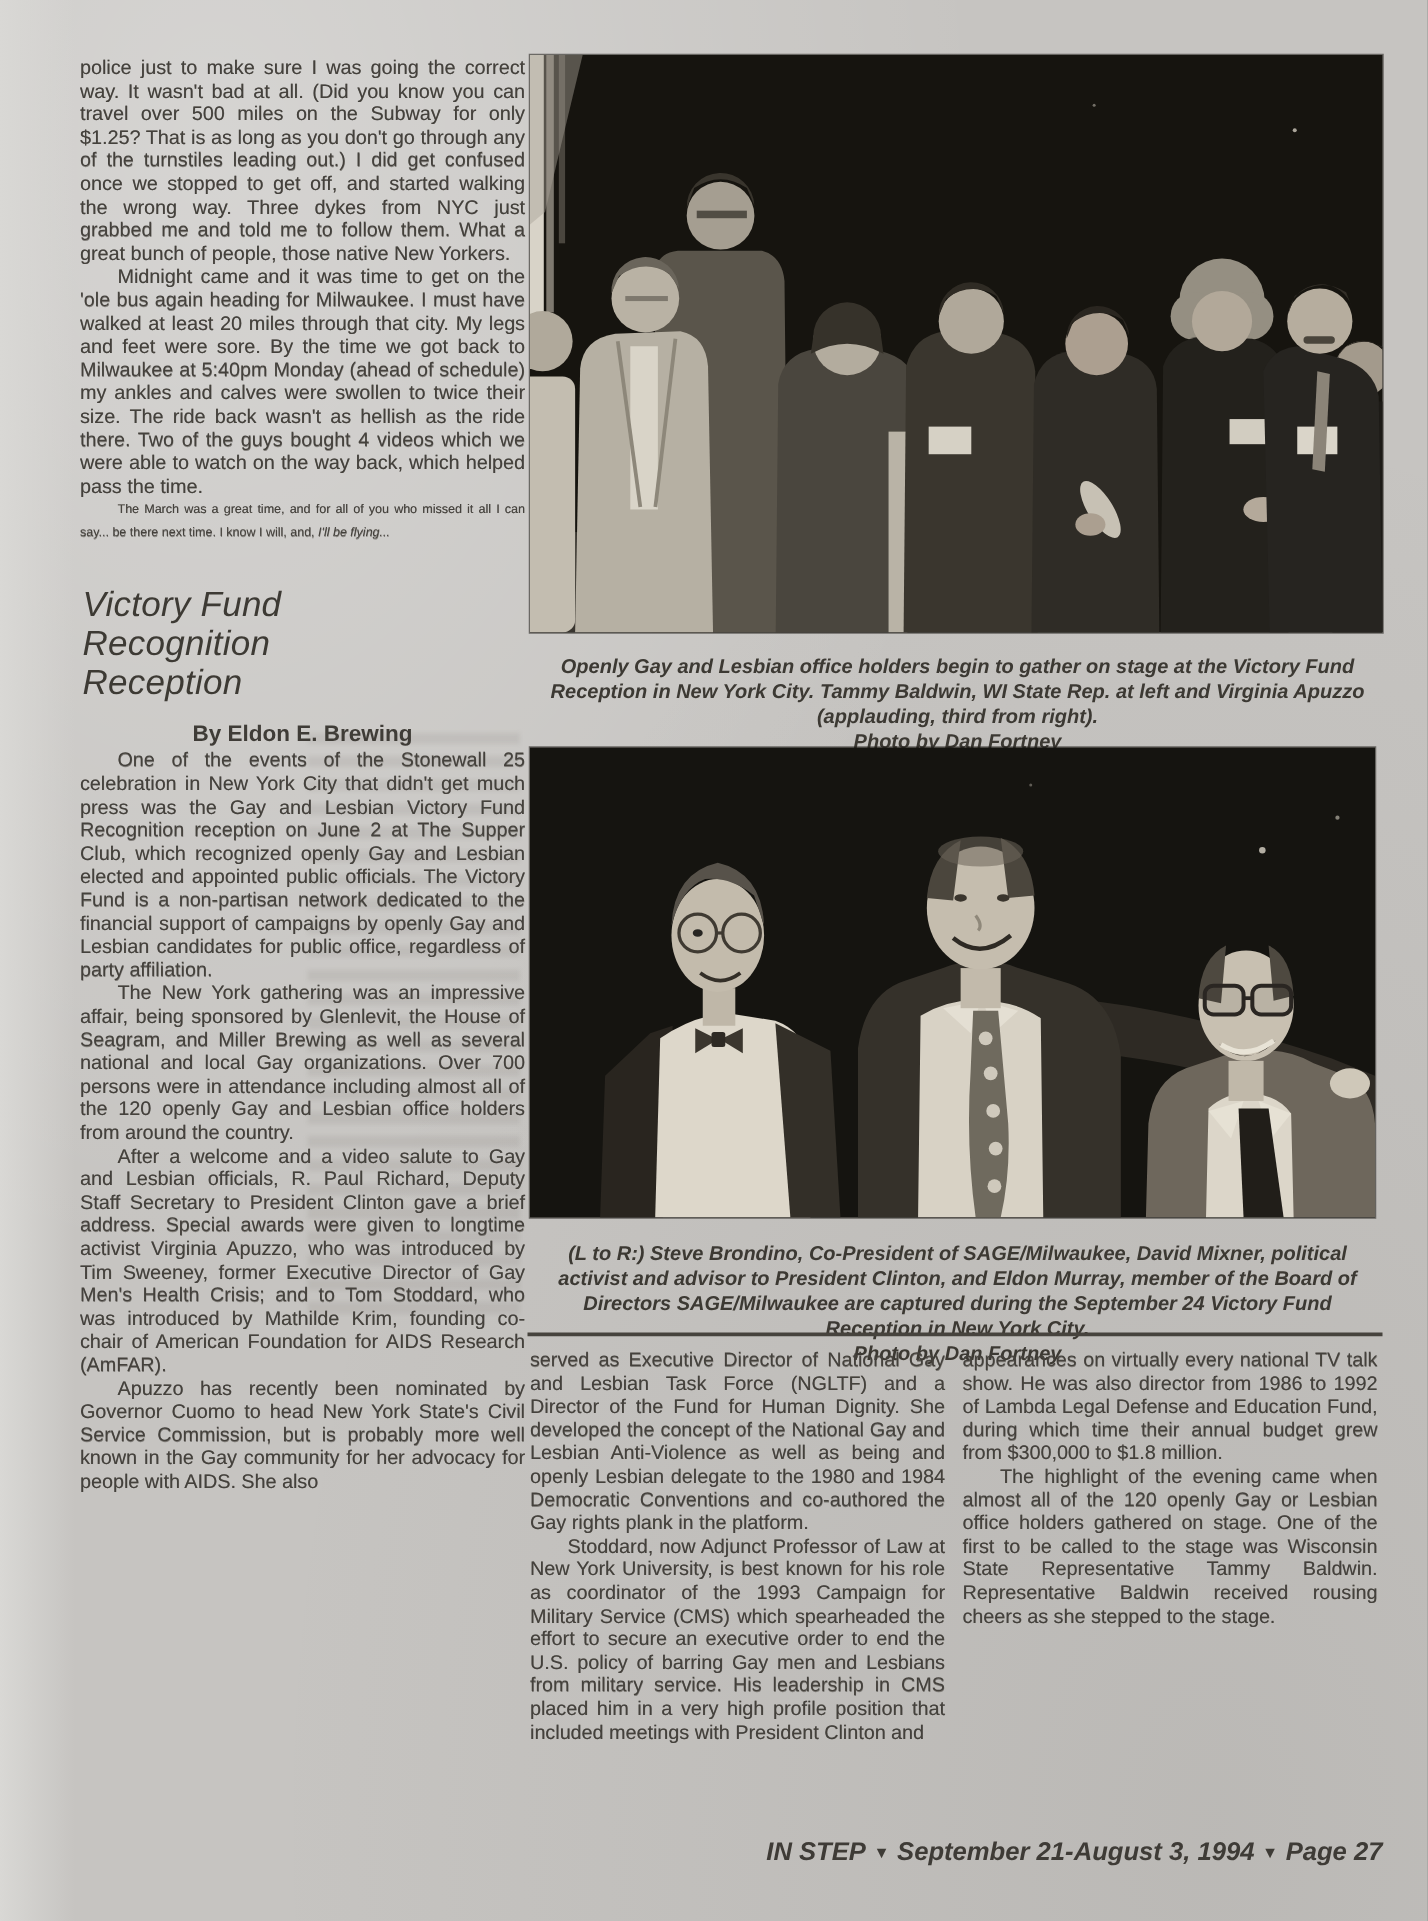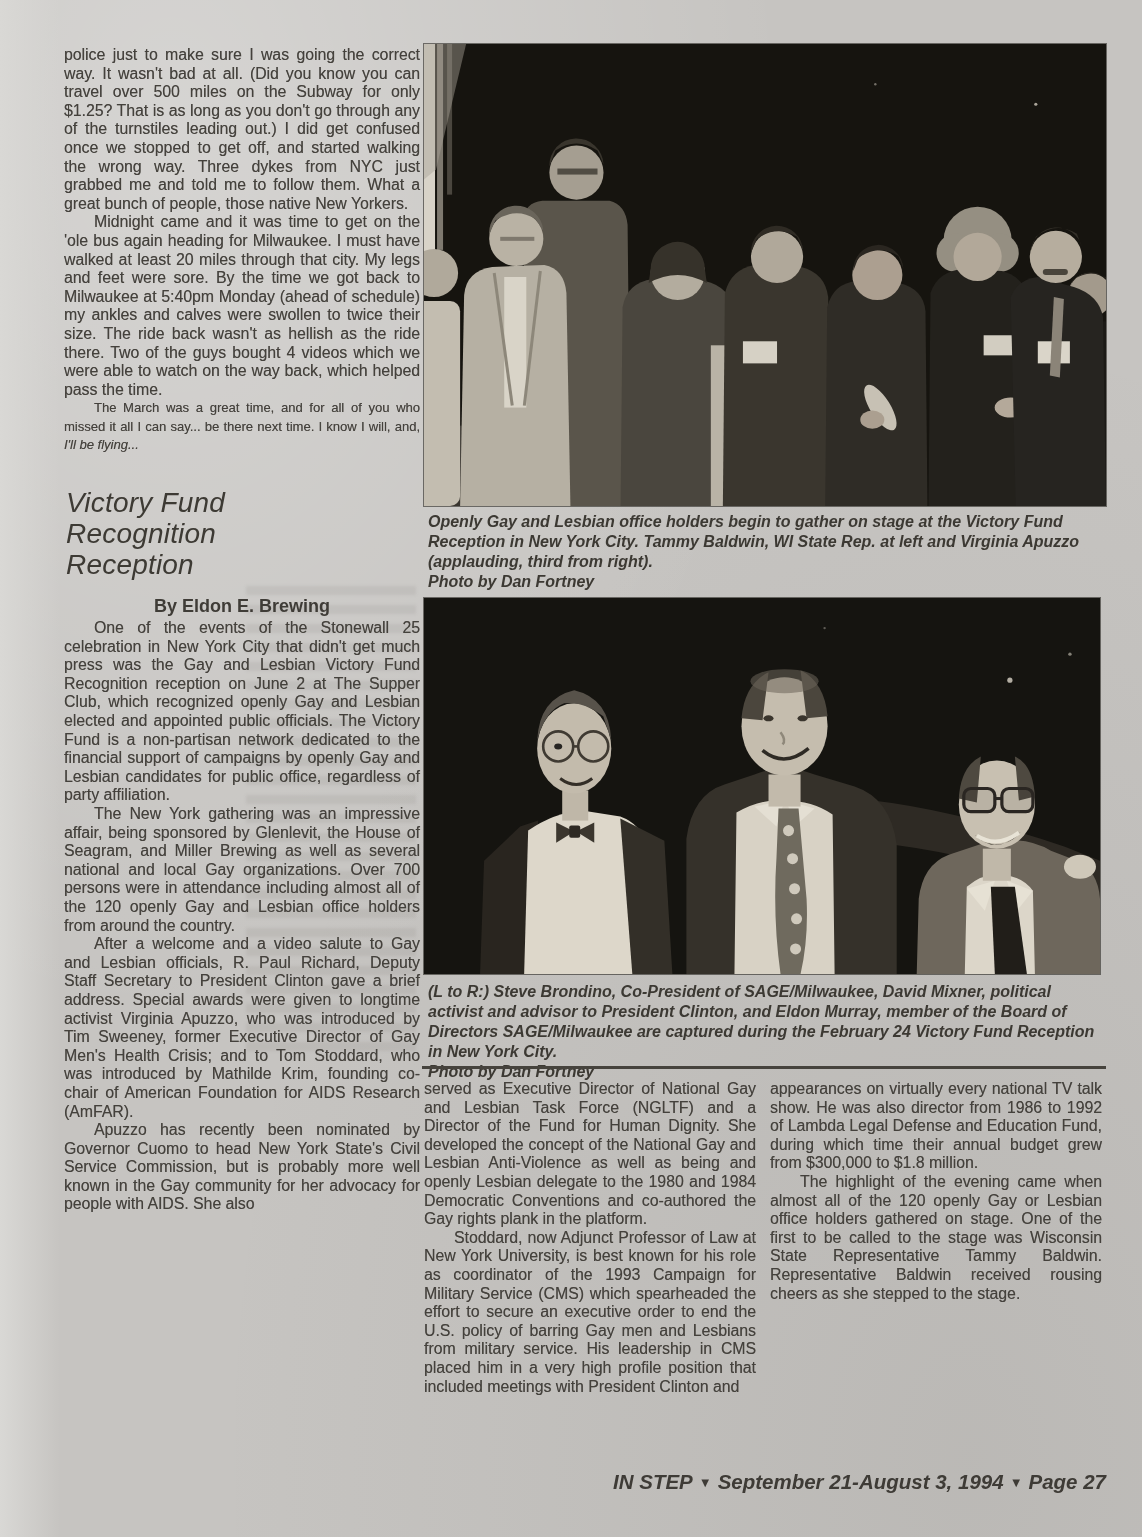--- a/index.html
+++ b/index.html
@@ -16,31 +16,31 @@
     background:linear-gradient(90deg,#d9d8d5 0%, rgba(217,216,213,0) 100%);}
   .ghost{position:absolute;left:246px;top:586px;width:170px;height:470px;
     background:repeating-linear-gradient(180deg, rgba(108,103,96,0.11) 0 9px, rgba(198,196,192,0) 9px 19px);
     filter:blur(1.6px);}
   .col{position:absolute;}
   .left-col{left:64px;top:46px;width:356px;}
   .textflow p{margin:0;text-align:justify;text-indent:30px;
     font-size:15.8px;line-height:18.6px;
     text-shadow:0.2px 0.2px 0.4px rgba(70,66,60,0.55);}
   .textflow p.flush{text-indent:0;}
-  .closing{margin:0;text-align:justify;text-indent:30px;font-size:13px;line-height:18.6px;
+  .closing{margin:0;text-align:justify;text-indent:30px;font-size:10px;line-height:18.6px;
     text-shadow:0.2px 0.2px 0.4px rgba(70,66,60,0.55);}
   .closing em{font-style:italic;}
   .headline{margin:32px 0 16px 2px;font-style:italic;font-weight:400;
     font-size:28px;line-height:31px;color:#3d3a34;letter-spacing:0.2px;}
   .headline .hl{display:block;}
   .byline{font-weight:700;font-size:18px;text-align:center;margin:6px 0 2px 0;color:#3f3c37;}
   .photo{position:absolute;background:#17150f;outline:1px solid rgba(40,38,33,0.6);}
   .photo svg{display:block;}
   .caption{position:absolute;font-style:italic;font-weight:700;
-    font-size:16px;line-height:20px;color:#3c3933;text-align:left;}
+    font-size:16px;line-height:20px;color:#3c3933;text-align:center;margin-top:12px;}
   .caption p{margin:0;}
   .rule{position:absolute;background:#46433d;}
   .botcol{position:absolute;top:1080px;}
   .footer{position:absolute;left:424px;width:682px;top:1470px;text-align:right;
     font-style:italic;font-weight:700;font-size:20.5px;color:#3e3b36;}
   .footer .tri{font-size:13px;position:relative;top:-2px;padding:0 6px;}
 </style>
 </head>
 <body>
 
@@ -195,21 +195,21 @@
       <rect x="539" y="190" width="31" height="23" rx="7" stroke="#2a2622" stroke-width="3.2" fill="rgba(0,0,0,0.07)"></rect>
       <rect x="577" y="190" width="31" height="23" rx="7" stroke="#2a2622" stroke-width="3.2" fill="rgba(0,0,0,0.07)"></rect>
       <path d="M570,200 L577,200" stroke="#2a2622" stroke-width="3"></path>
       <path d="M550,236 Q572,258 596,233 Q586,246 570,246 Q556,244 550,236 Z" fill="#3a352d"></path>
       <path d="M552,237 Q572,250 594,234" stroke="#e8e3d6" stroke-width="4" fill="none"></path>
       <ellipse cx="655" cy="268" rx="16" ry="12" fill="#cfc8b9"></ellipse>
     </svg>
   </div>
 
   <div class="caption" style="left:428px;top:982px;width:676px;">
-    <p>(L to R:) Steve Brondino, Co-President of SAGE/Milwaukee, David Mixner, political activist and advisor to President Clinton, and Eldon Murray, member of the Board of Directors SAGE/Milwaukee are captured during the February 24 Victory Fund Reception in New York City.</p>
+    <p>(L to R:) Steve Brondino, Co-President of SAGE/Milwaukee, David Mixner, political activist and advisor to President Clinton, and Eldon Murray, member of the Board of Directors SAGE/Milwaukee are captured during the September 24 Victory Fund Reception in New York City.</p>
     <p>Photo by Dan Fortney</p>
   </div>
 
   <div class="rule" style="left:422px;top:1066px;width:684px;height:3px;"></div>
 
   <div class="botcol textflow" style="left:424px;width:332px;">
       <p class="flush">served as Executive Director of National Gay and Lesbian Task Force (NGLTF) and a Director of the Fund for Human Dignity. She developed the concept of the National Gay and Lesbian Anti-Violence as well as being and openly Lesbian delegate to the 1980 and 1984 Democratic Conventions and co-authored the Gay rights plank in the platform.</p>
       <p>Stoddard, now Adjunct Professor of Law at New York University, is best known for his role as coordinator of the 1993 Campaign for Military Service (CMS) which spearheaded the effort to secure an executive order to end the U.S. policy of barring Gay men and Lesbians from military service. His leadership in CMS placed him in a very high profile position that included meetings with President Clinton and</p>
     </div>
 

